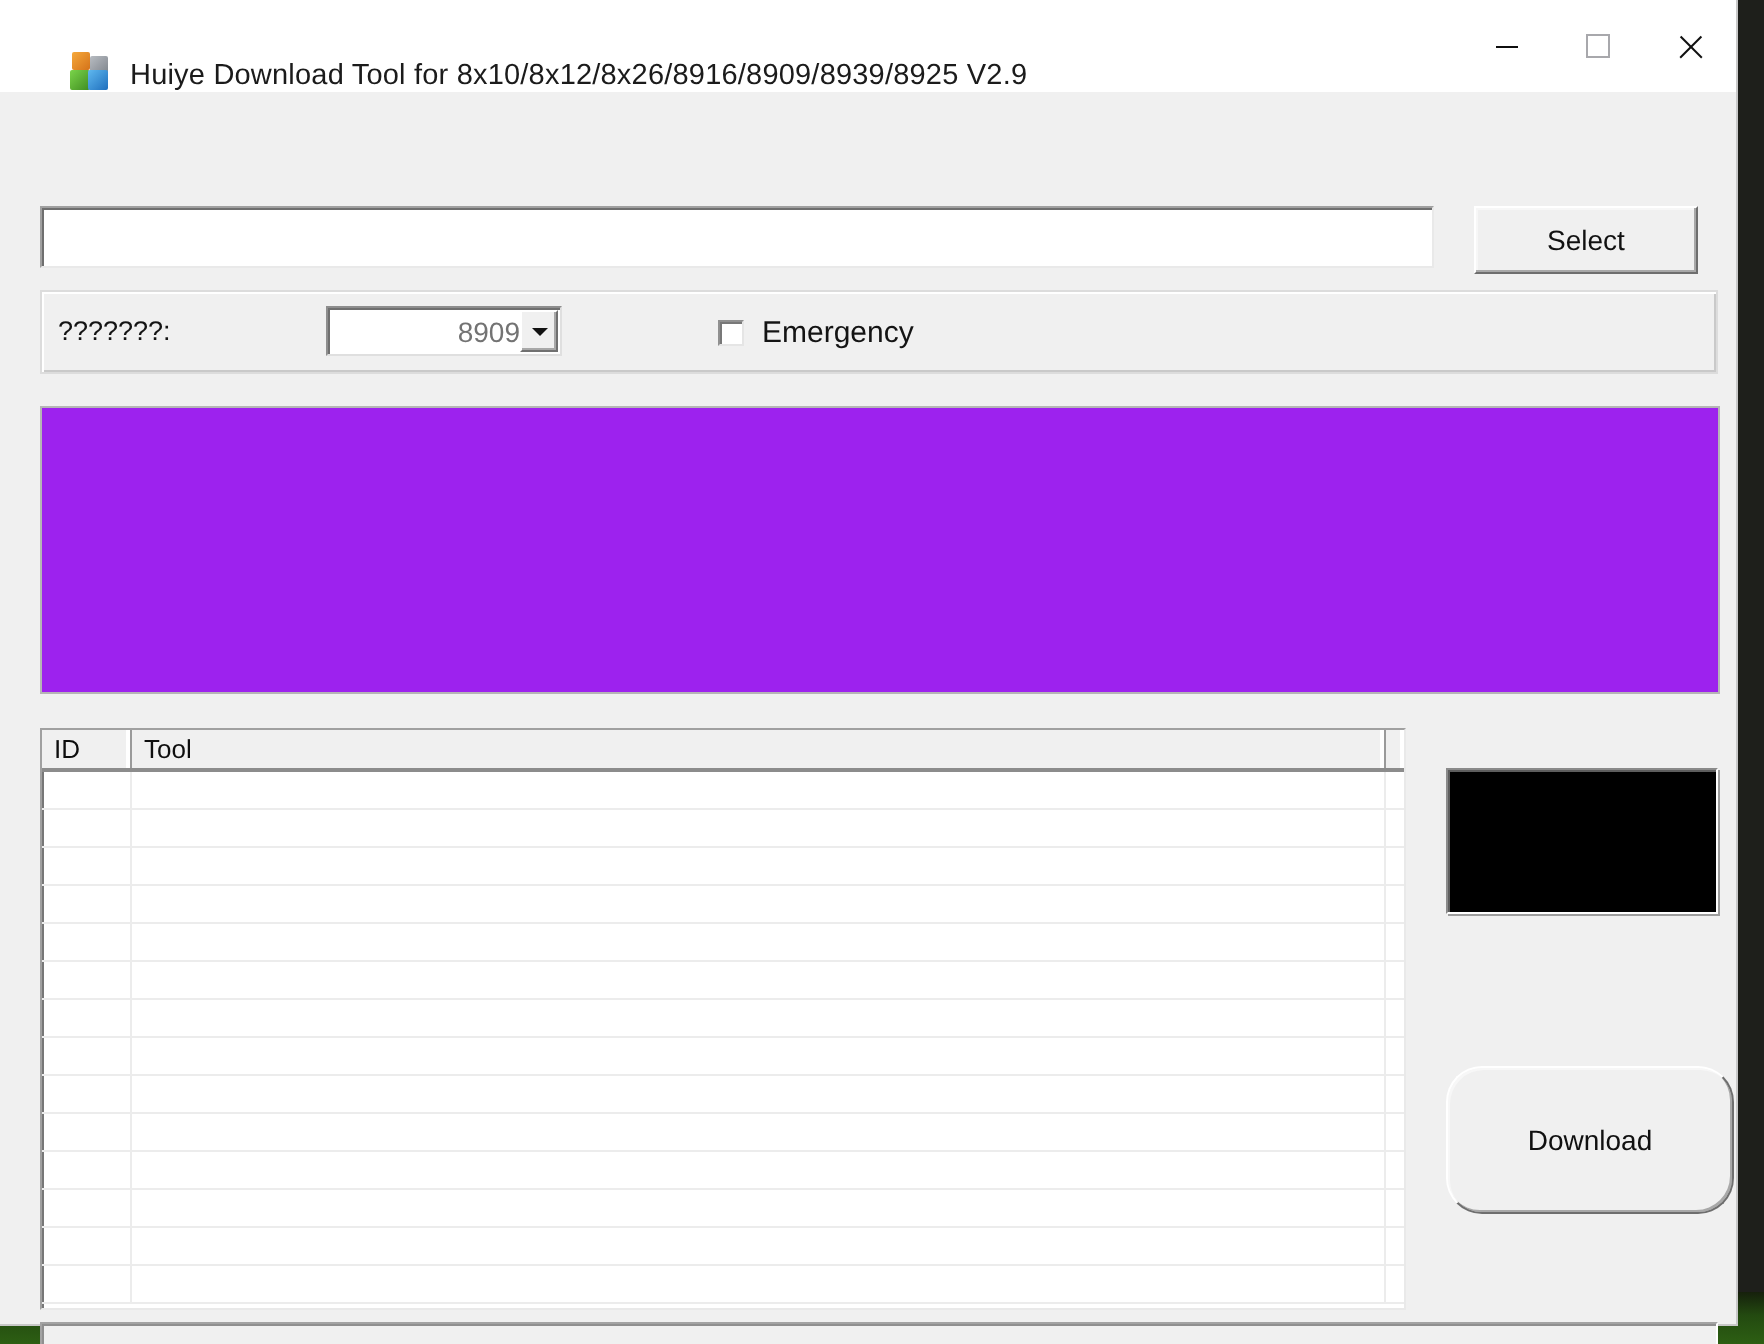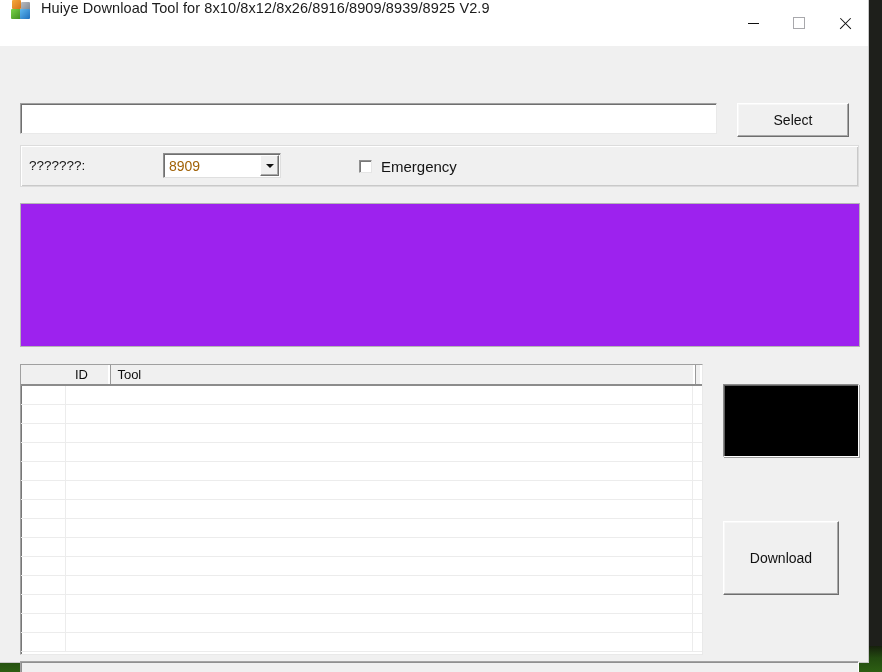--- a/index.html
+++ b/index.html
@@ -45,21 +45,22 @@
     background: #f0f0f0;
     box-shadow: 0 0 0 1px #c8c8c8;
   }
 
   
   #title-bar {
     position: relative;
     height: 46px;
     background: #ffffff;
     display: flex;
-    align-items: flex-start;
+    align-items: flex-end;
+    padding-left: 24px;
   }
   #app-icon {
     width: 20px;
     height: 20px;
     margin-left: 11px;
     margin-right: 10px;
     flex: 0 0 auto;
     position: relative;
   }
   #app-icon .blk {
@@ -199,23 +200,24 @@
     border-color: #8e8e8e #dfdfdf #dfdfdf #8e8e8e;
     box-shadow: inset 1px 1px 0 #707070;
     box-sizing: border-box;
     display: flex;
     align-items: center;
   }
   #device-combo-value {
     flex: 1;
     padding-left: 5px;
     font-size: 14px;
-    color: #a16207;
+    color: #737373;
     white-space: nowrap;
     overflow: hidden;
+    text-align: right;
   }
   #device-combo-arrow {
     width: 19px;
     height: 21px;
     margin-right: 1px;
     background: #f0f0f0;
     border: 1px solid;
     border-color: #ffffff #707070 #707070 #ffffff;
     box-shadow: inset -1px -1px 0 #a8a8a8;
     box-sizing: border-box;
@@ -293,21 +295,21 @@
     box-shadow: inset -2px 0 0 #ffffff;
     box-sizing: border-box;
     font-size: 13px;
     color: #0e0e0e;
     display: flex;
     align-items: center;
     padding-left: 6px;
     white-space: nowrap;
     overflow: hidden;
   }
-  .col-head.c-id   { width: 45px; margin-left: 48px; }
+  .col-head.c-id   { width: 45px; }
   .col-head.c-info { width: 627px; }
   .col-head.c-pad  { flex: 1; border-right: none; }
   #list-body { }
   .list-row {
     display: flex;
     height: 19px;
     border-bottom: 1px solid #ececec;
     box-sizing: border-box;
   }
   .cell {
@@ -335,24 +337,25 @@
     border: 1px solid;
     border-color: #8a8a8a #ffffff #ffffff #8a8a8a;
     box-shadow: inset 1px 1px 0 #5e5e5e, 1px 1px 0 #9d9d9d;
     box-sizing: border-box;
   }
 
   
   #download-button {
     position: absolute;
     left: 723px;
-    top: 475px;
-    width: 116px;
+    top: 487px;
+    width: 144px;
     height: 74px;
     font-size: 14px;
+    border-radius: 18px;
   }
 
   
   #status-bar {
     position: absolute;
     left: 20px;
     top: 615px;
     width: 839px;
     height: 31px;
     background: #f0f0f0;

